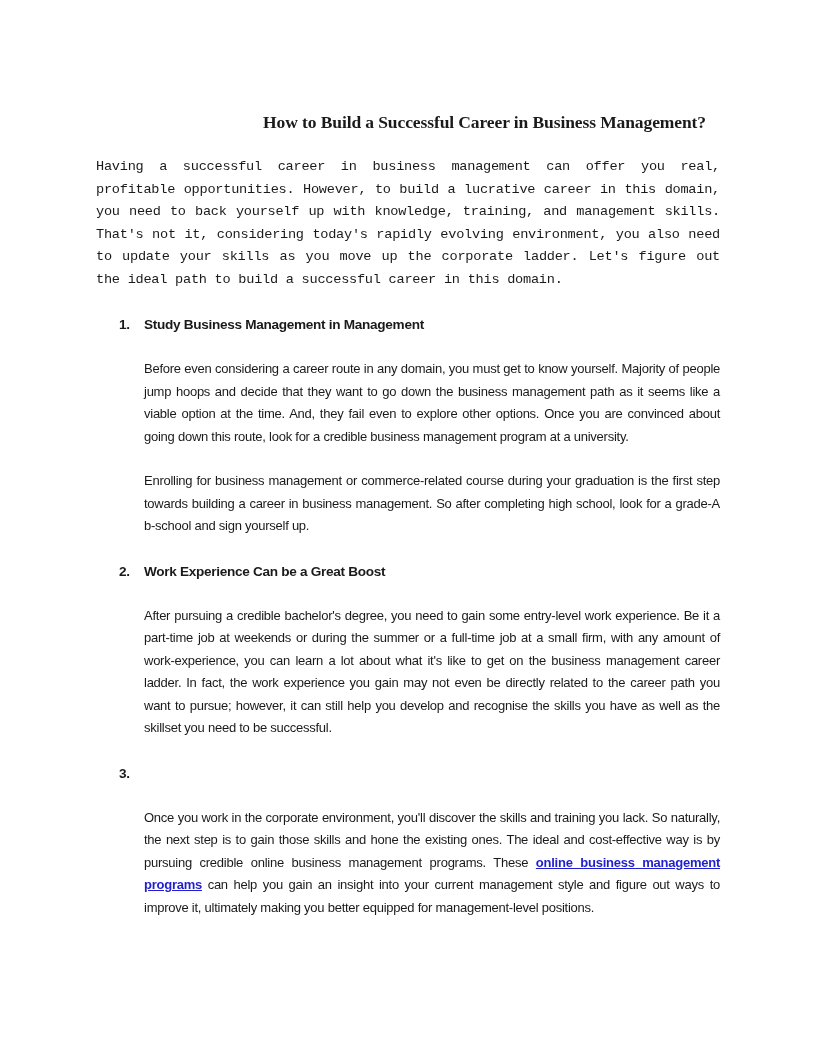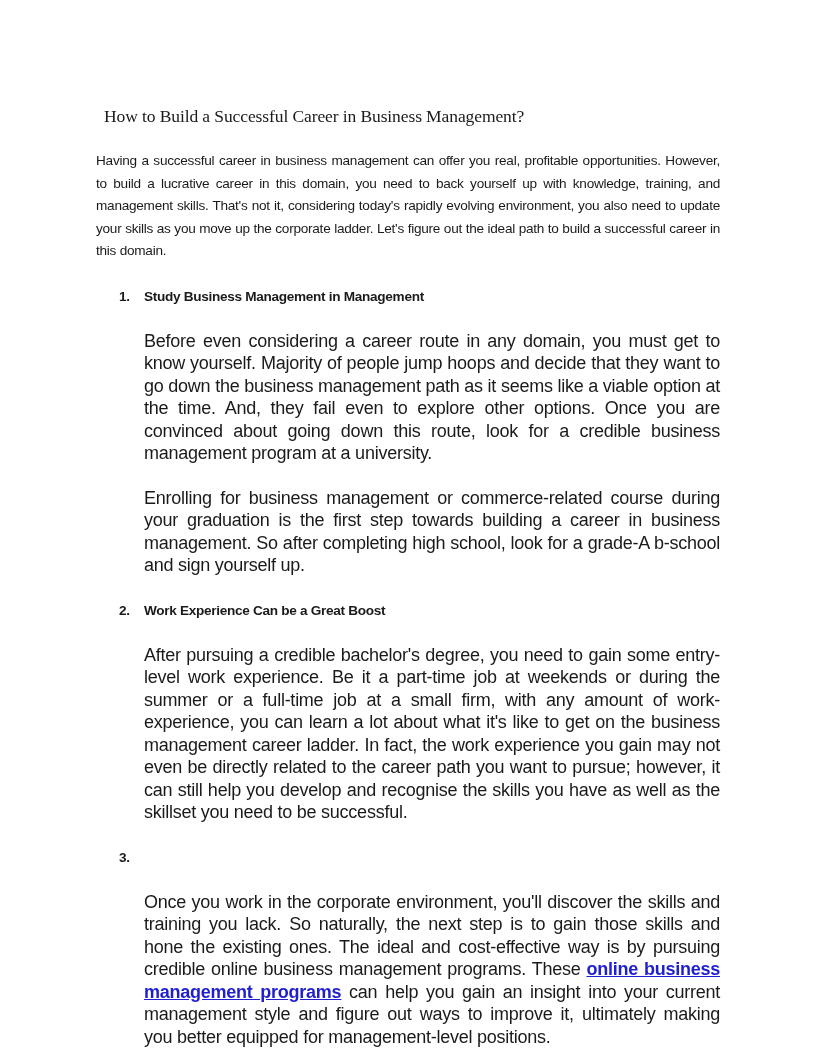--- a/index.html
+++ b/index.html
@@ -16,33 +16,34 @@
     font-family: "Liberation Sans", sans-serif;
   }
   .page {
     position: absolute;
     left: 96px;
     top: 96px;
     width: 624px;
   }
   .title {
     font-family: "Liberation Serif", serif;
-    font-weight: normal;
+    font-weight: bold;
     font-size: 17.5px;
-    text-align: left;
-    margin: 8px;
+    text-align: right;
+    margin: 14px;
     line-height: 24px;
     letter-spacing: -0.1px;
   }
   .intro {
     margin: 22px 0 0 0;
     font-size: 13.6px;
     line-height: 22.5px;
     text-align: justify;
     letter-spacing: -0.25px;
+    font-family: Liberation Mono, monospace;
   }
   .section {
     margin-top: 23px;
   }
   .section-heading {
     display: flex;
     font-weight: bold;
     font-size: 13.6px;
     line-height: 22px;
     letter-spacing: -0.3px;
@@ -50,21 +51,21 @@
   }
   .section-num {
     width: 25px;
     margin-left: 23px;
   }
   .section-body {
     margin-left: 48px;
   }
   .para {
     margin: 22px 0 0 0;
-    font-size: 18px;
+    font-size: 13px;
     line-height: 22.5px;
     text-align: justify;
     letter-spacing: -0.25px;
   }
   .link {
     color: #1f1fcf;
     font-weight: bold;
     text-decoration: underline;
   }
 </style>

